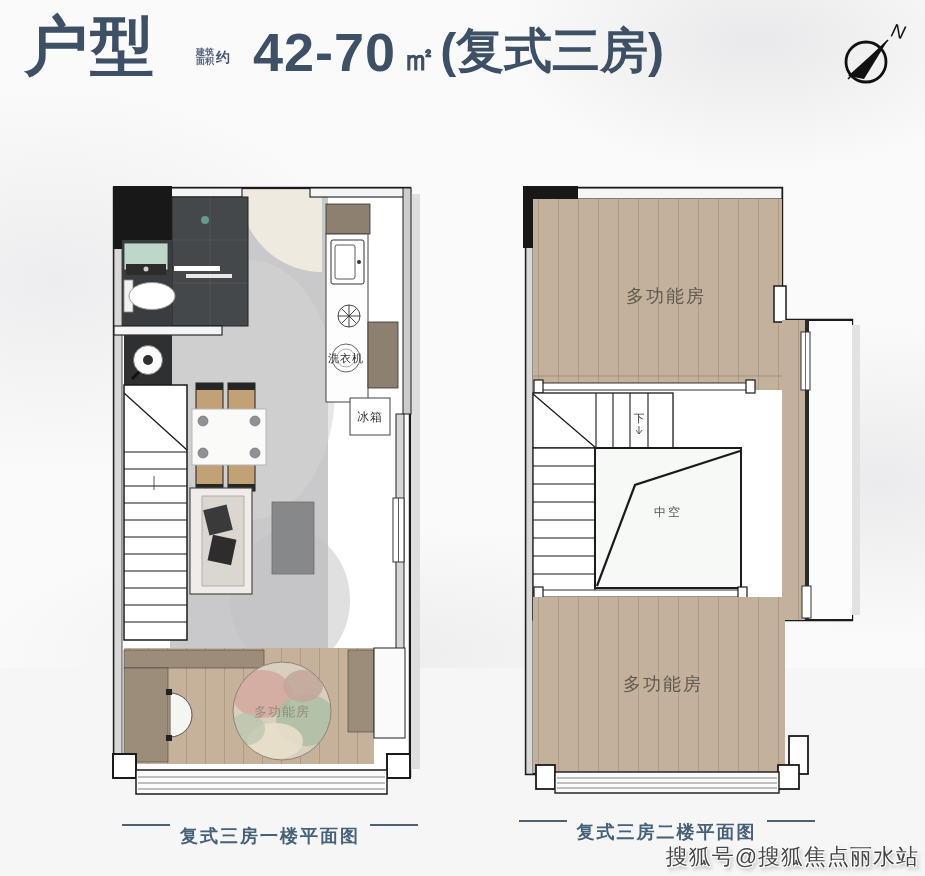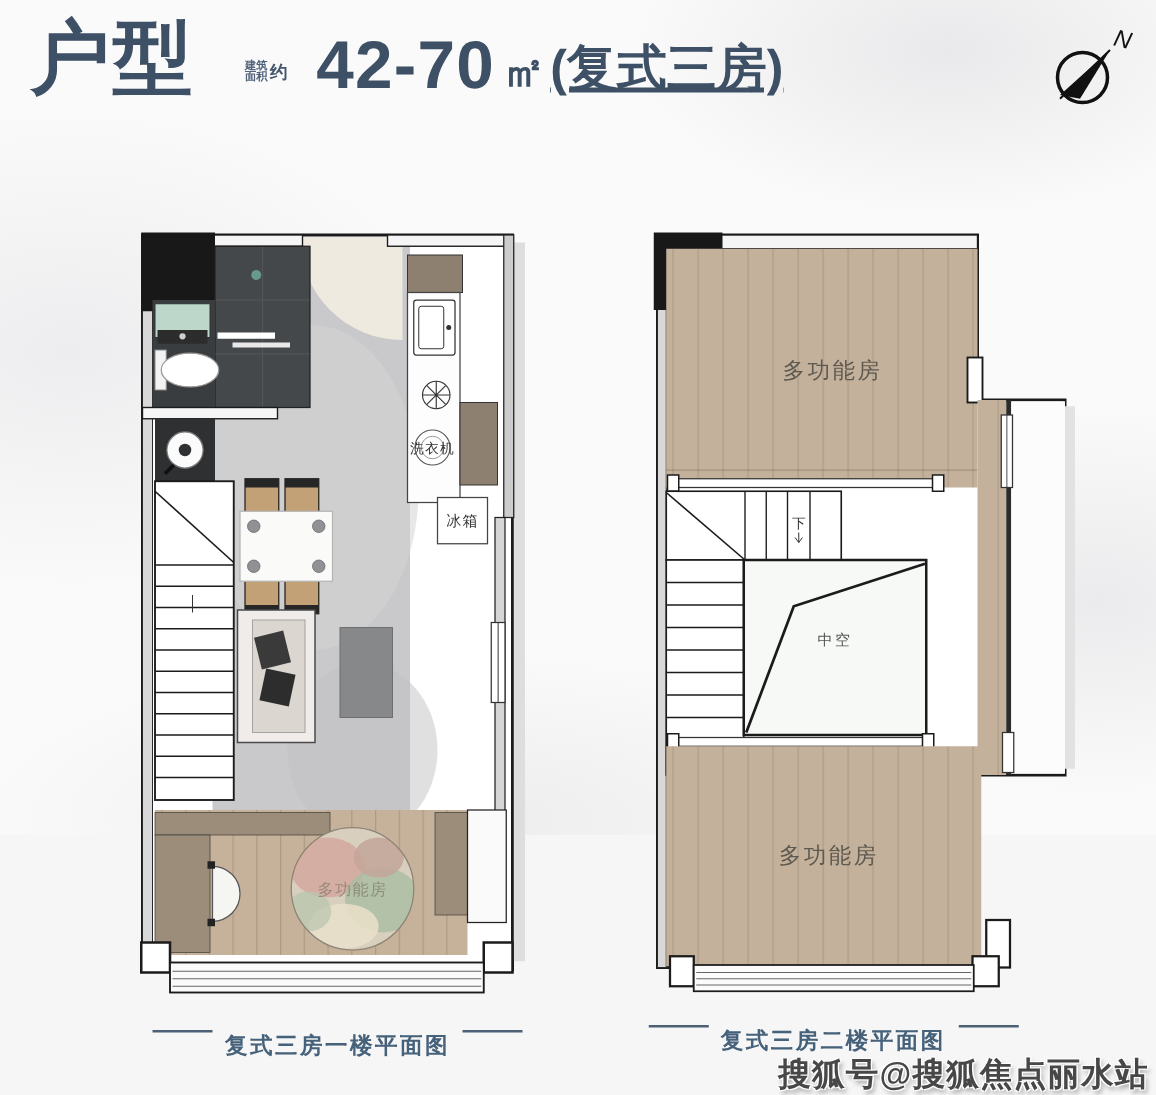--- a/index.html
+++ b/index.html
@@ -21,31 +21,31 @@
   .title-row{
     position:absolute;left:24px;top:16px;display:flex;align-items:flex-end;
     color:#3d5066;white-space:nowrap;
   }
   .t-main{font-size:64px;font-weight:700;line-height:0.95;letter-spacing:2px;}
   .t-meta{display:flex;align-items:flex-end;margin:0 4px 10px 6px;padding-left:34px;}
   .t-meta-col{display:flex;flex-direction:column;font-size:9px;line-height:1.05;color:#51627a;font-weight:600;}
   .t-approx{font-size:14px;font-weight:700;margin-left:2px;color:#45576e;}
   .t-area{font-size:54px;font-weight:700;line-height:0.9;letter-spacing:1px;margin-left:19px;}
   .t-unit{font-size:34px;font-weight:700;line-height:1;margin:0 2px 2px 6px;}
-  .t-suffix{font-size:40px;font-weight:700;line-height:1;margin:0 0 2px 2px;text-decoration:underline;}
+  .t-suffix{font-size:48px;font-weight:700;line-height:1;margin:0 0 2px 2px;}
   
   .caption{
     position:absolute;display:flex;align-items:flex-start;justify-content:center;gap:10px;
     color:#46617a;font-size:18px;font-weight:600;letter-spacing:2px;white-space:nowrap;
   }
   .caption .dash{display:inline-block;width:48px;height:0;border-top:2px solid #4c6076;}
   
   .watermark{
     position:absolute;right:6px;top:842px;
-    font-size:26px;font-weight:700;letter-spacing:1px;color:#474747;
+    font-size:22px;font-weight:400;letter-spacing:1px;color:#474747;
     text-shadow:-1px -1px 0 #fdfdfd,1px -1px 0 #fdfdfd,-1px 1px 0 #fdfdfd,1px 1px 0 #fdfdfd,2px 3px 4px rgba(0,0,0,0.35);
     white-space:nowrap;
     margin-left:40px;
   }
   svg text{font-family:"Liberation Sans","DejaVu Sans",sans-serif;}
 </style>
 </head>
 <body>
 
 <div id="stage">

